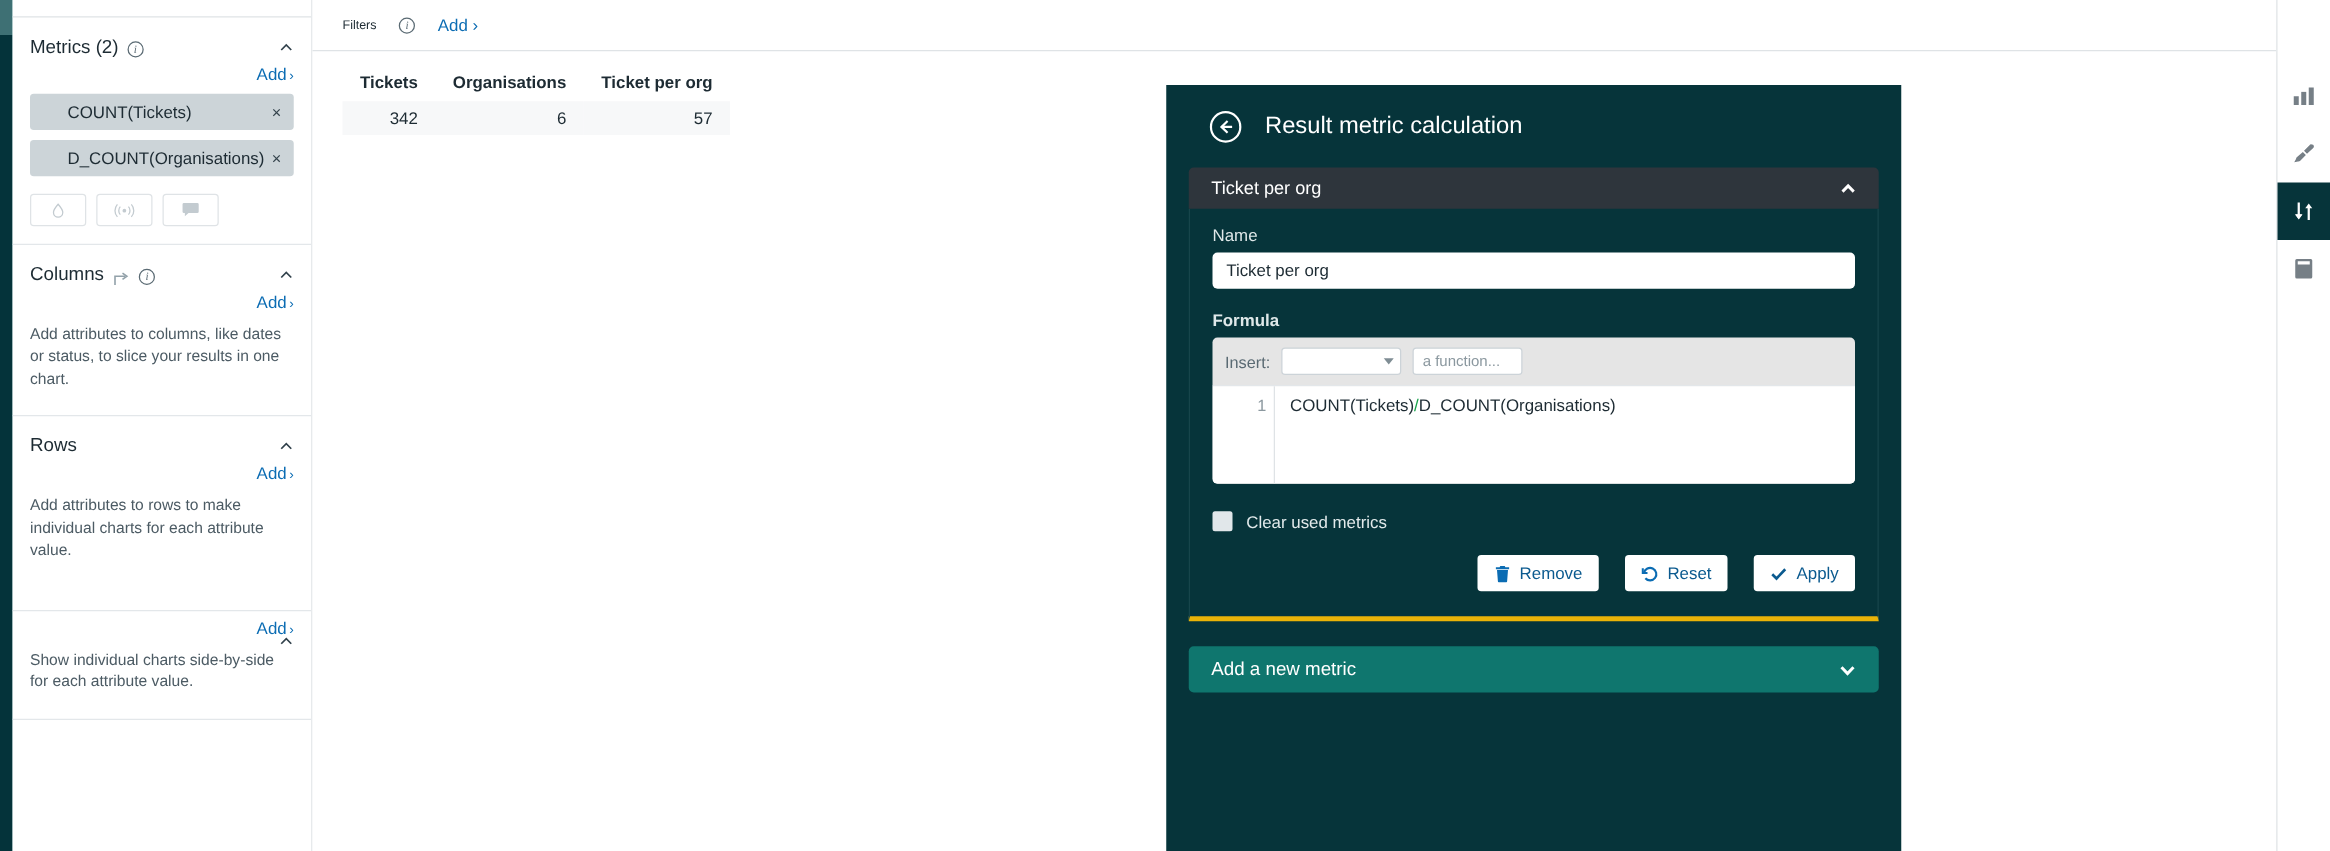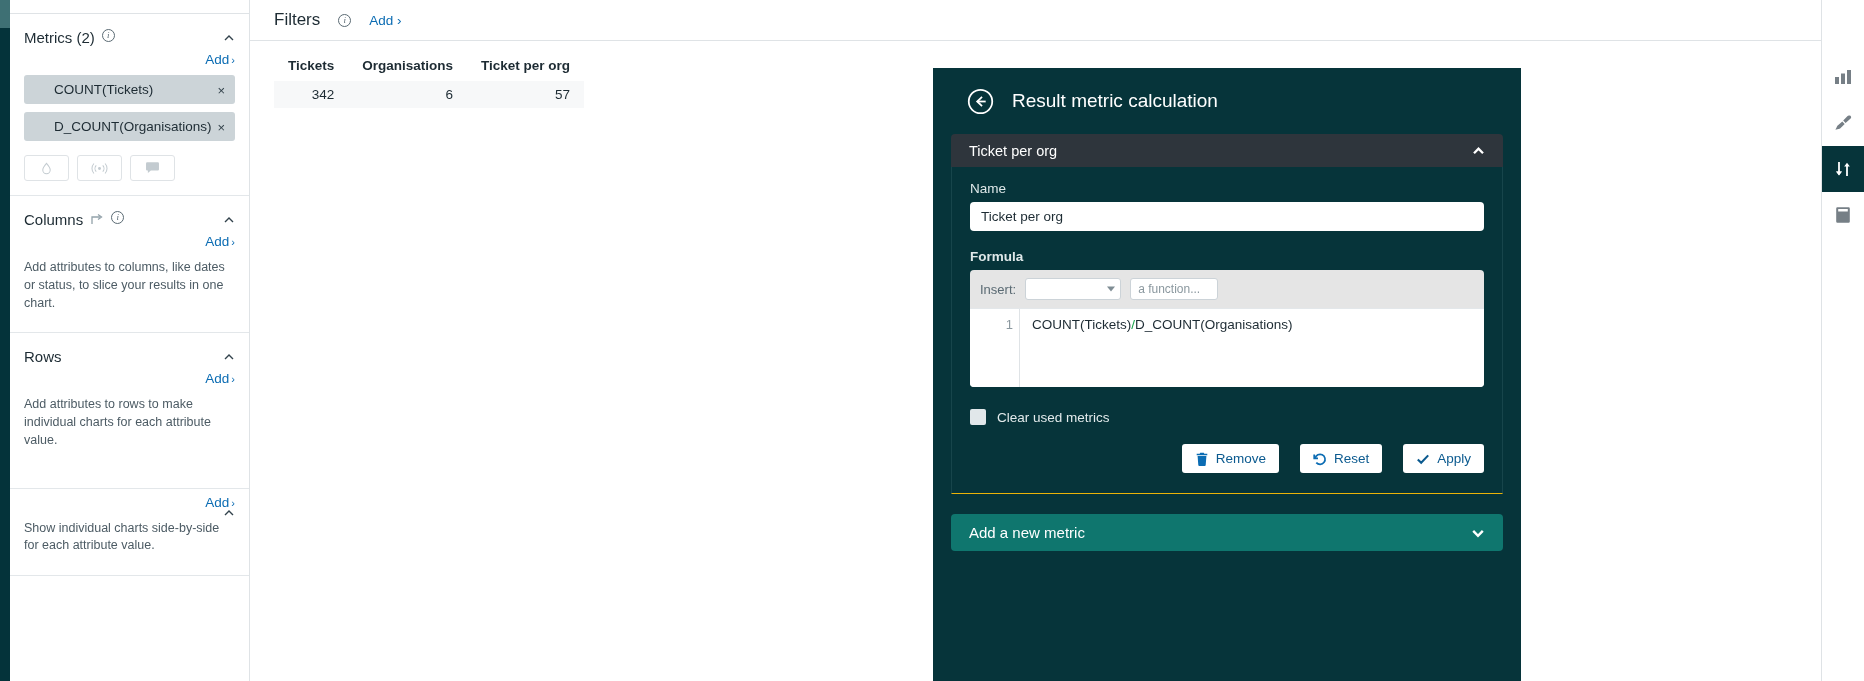--- a/index.html
+++ b/index.html
@@ -18,21 +18,21 @@
 
   
   .sidebar {
     width: 240px; flex: 0 0 240px; height: 681px;
     background: #fff; border-right: 1px solid #dfe3e6;
     overflow: hidden; position: relative;
   }
   .sb-topline { height: 14px; border-bottom: 1px solid #dfe3e6; }
   .sb-section { border-bottom: 1px solid #e3e7ea; padding: 0 14px; position: relative; }
   .sb-head {
-    display: flex; align-items: flex-start; gap: 7px;
+    display: flex; align-items: flex-end; gap: 7px;
     padding-top: 15px; font-size: 15px; color: #22313a;
   }
   .sb-head .title { font-size: 15px; color: #1d2b33; }
   .chev {
     position: absolute; right: 14px; top: 18px;
     width: 12px; height: 12px; color: #32424c;
   }
   .chev svg { display:block; }
   .info-i {
     display: inline-flex; align-items: center; justify-content: center;
@@ -67,21 +67,21 @@
     padding: 10px 0 20px 0;
   }
   .sb-shuffle { width: 14px; height: 12px; color: #93a2aa; }
 
   
   .middle { flex: 1 1 auto; height: 681px; position: relative; background: #fff; }
   .filters-bar {
     height: 41px; border-bottom: 1px solid #dfe3e6;
     display: flex; align-items: center; gap: 18px; padding-left: 24px;
   }
-  .filters-bar .label { font-size: 17px; color: #1d2b33; }
+  .filters-bar .label { font-size: 10px; color: #1d2b33; }
   .filters-bar .add { color: #0b6cb3; font-size: 13.5px; cursor: pointer; }
   .result-table { margin-top: 12px; margin-left: 24px; border-collapse: collapse; }
   .result-table th {
     font-size: 13.5px; color: #1d2b33; font-weight: bold;
     padding: 5px 14px 8px 14px; text-align: right; white-space: nowrap;
   }
   .result-table td {
     font-size: 13.5px; color: #1d2b33; background: #f7f8f9;
     padding: 6px 14px; text-align: right; white-space: nowrap;
   }
@@ -105,21 +105,21 @@
     height: 33px; display: flex; align-items: center;
     padding: 0 18px; position: relative;
   }
   .card-head .t { color: #fff; font-size: 14.5px; }
   .card-head .chev-w {
     position: absolute; right: 17px; top: 50%; transform: translateY(-50%);
     color: #fff; width: 15px; height: 15px; cursor: pointer;
   }
   .card-body {
     background: #06343a; border-left: 1px solid #17454b;
-    border-right: 1px solid #17454b; border-bottom: 1px solid #eab308;
+    border-right: 1px solid #17454b; border-bottom: 4px solid #eab308;
     padding: 14px 18px 20px 18px;
   }
   .fld-label { color: #dfe8e9; font-size: 13.5px; margin-bottom: 6px; }
   .name-input {
     width: 100%; height: 29px; border-radius: 4px; border: none;
     background: #fff; padding: 0 11px; font-size: 13.5px; color: #1d2b33;
     font-family: "Liberation Sans", sans-serif;
   }
   .formula-label { margin-top: 18px; font-weight: bold; }
   .formula-box {

